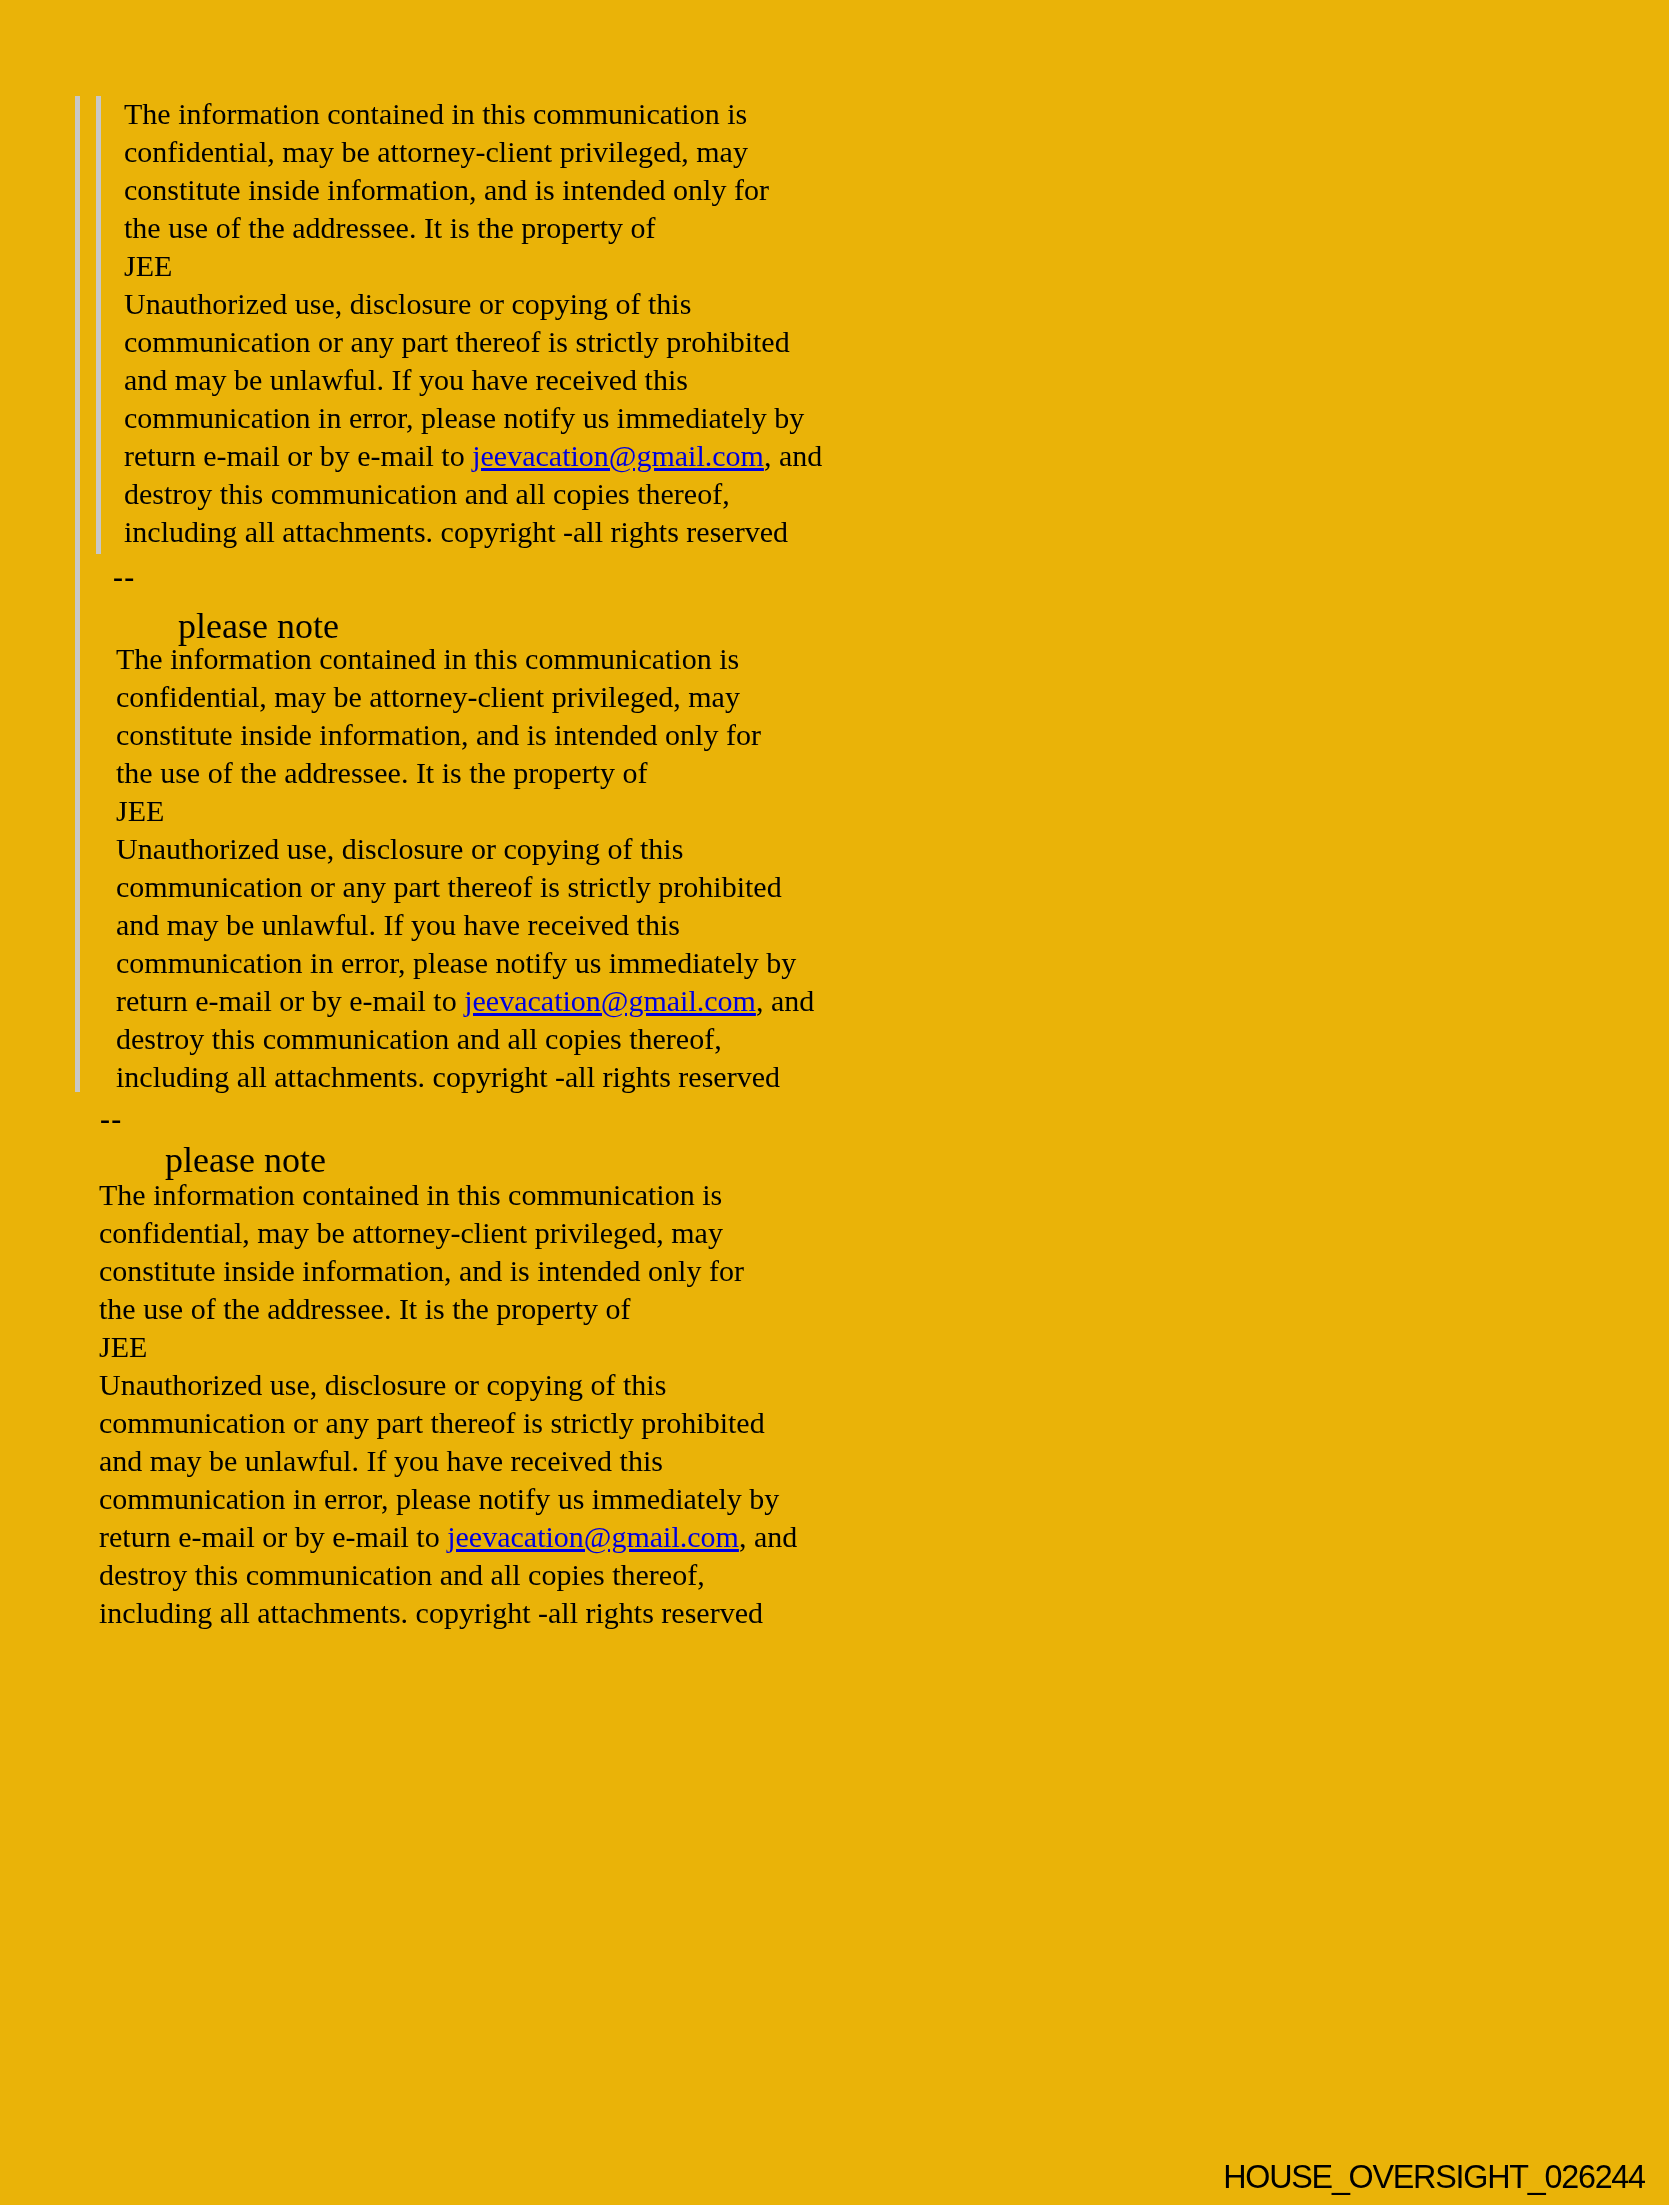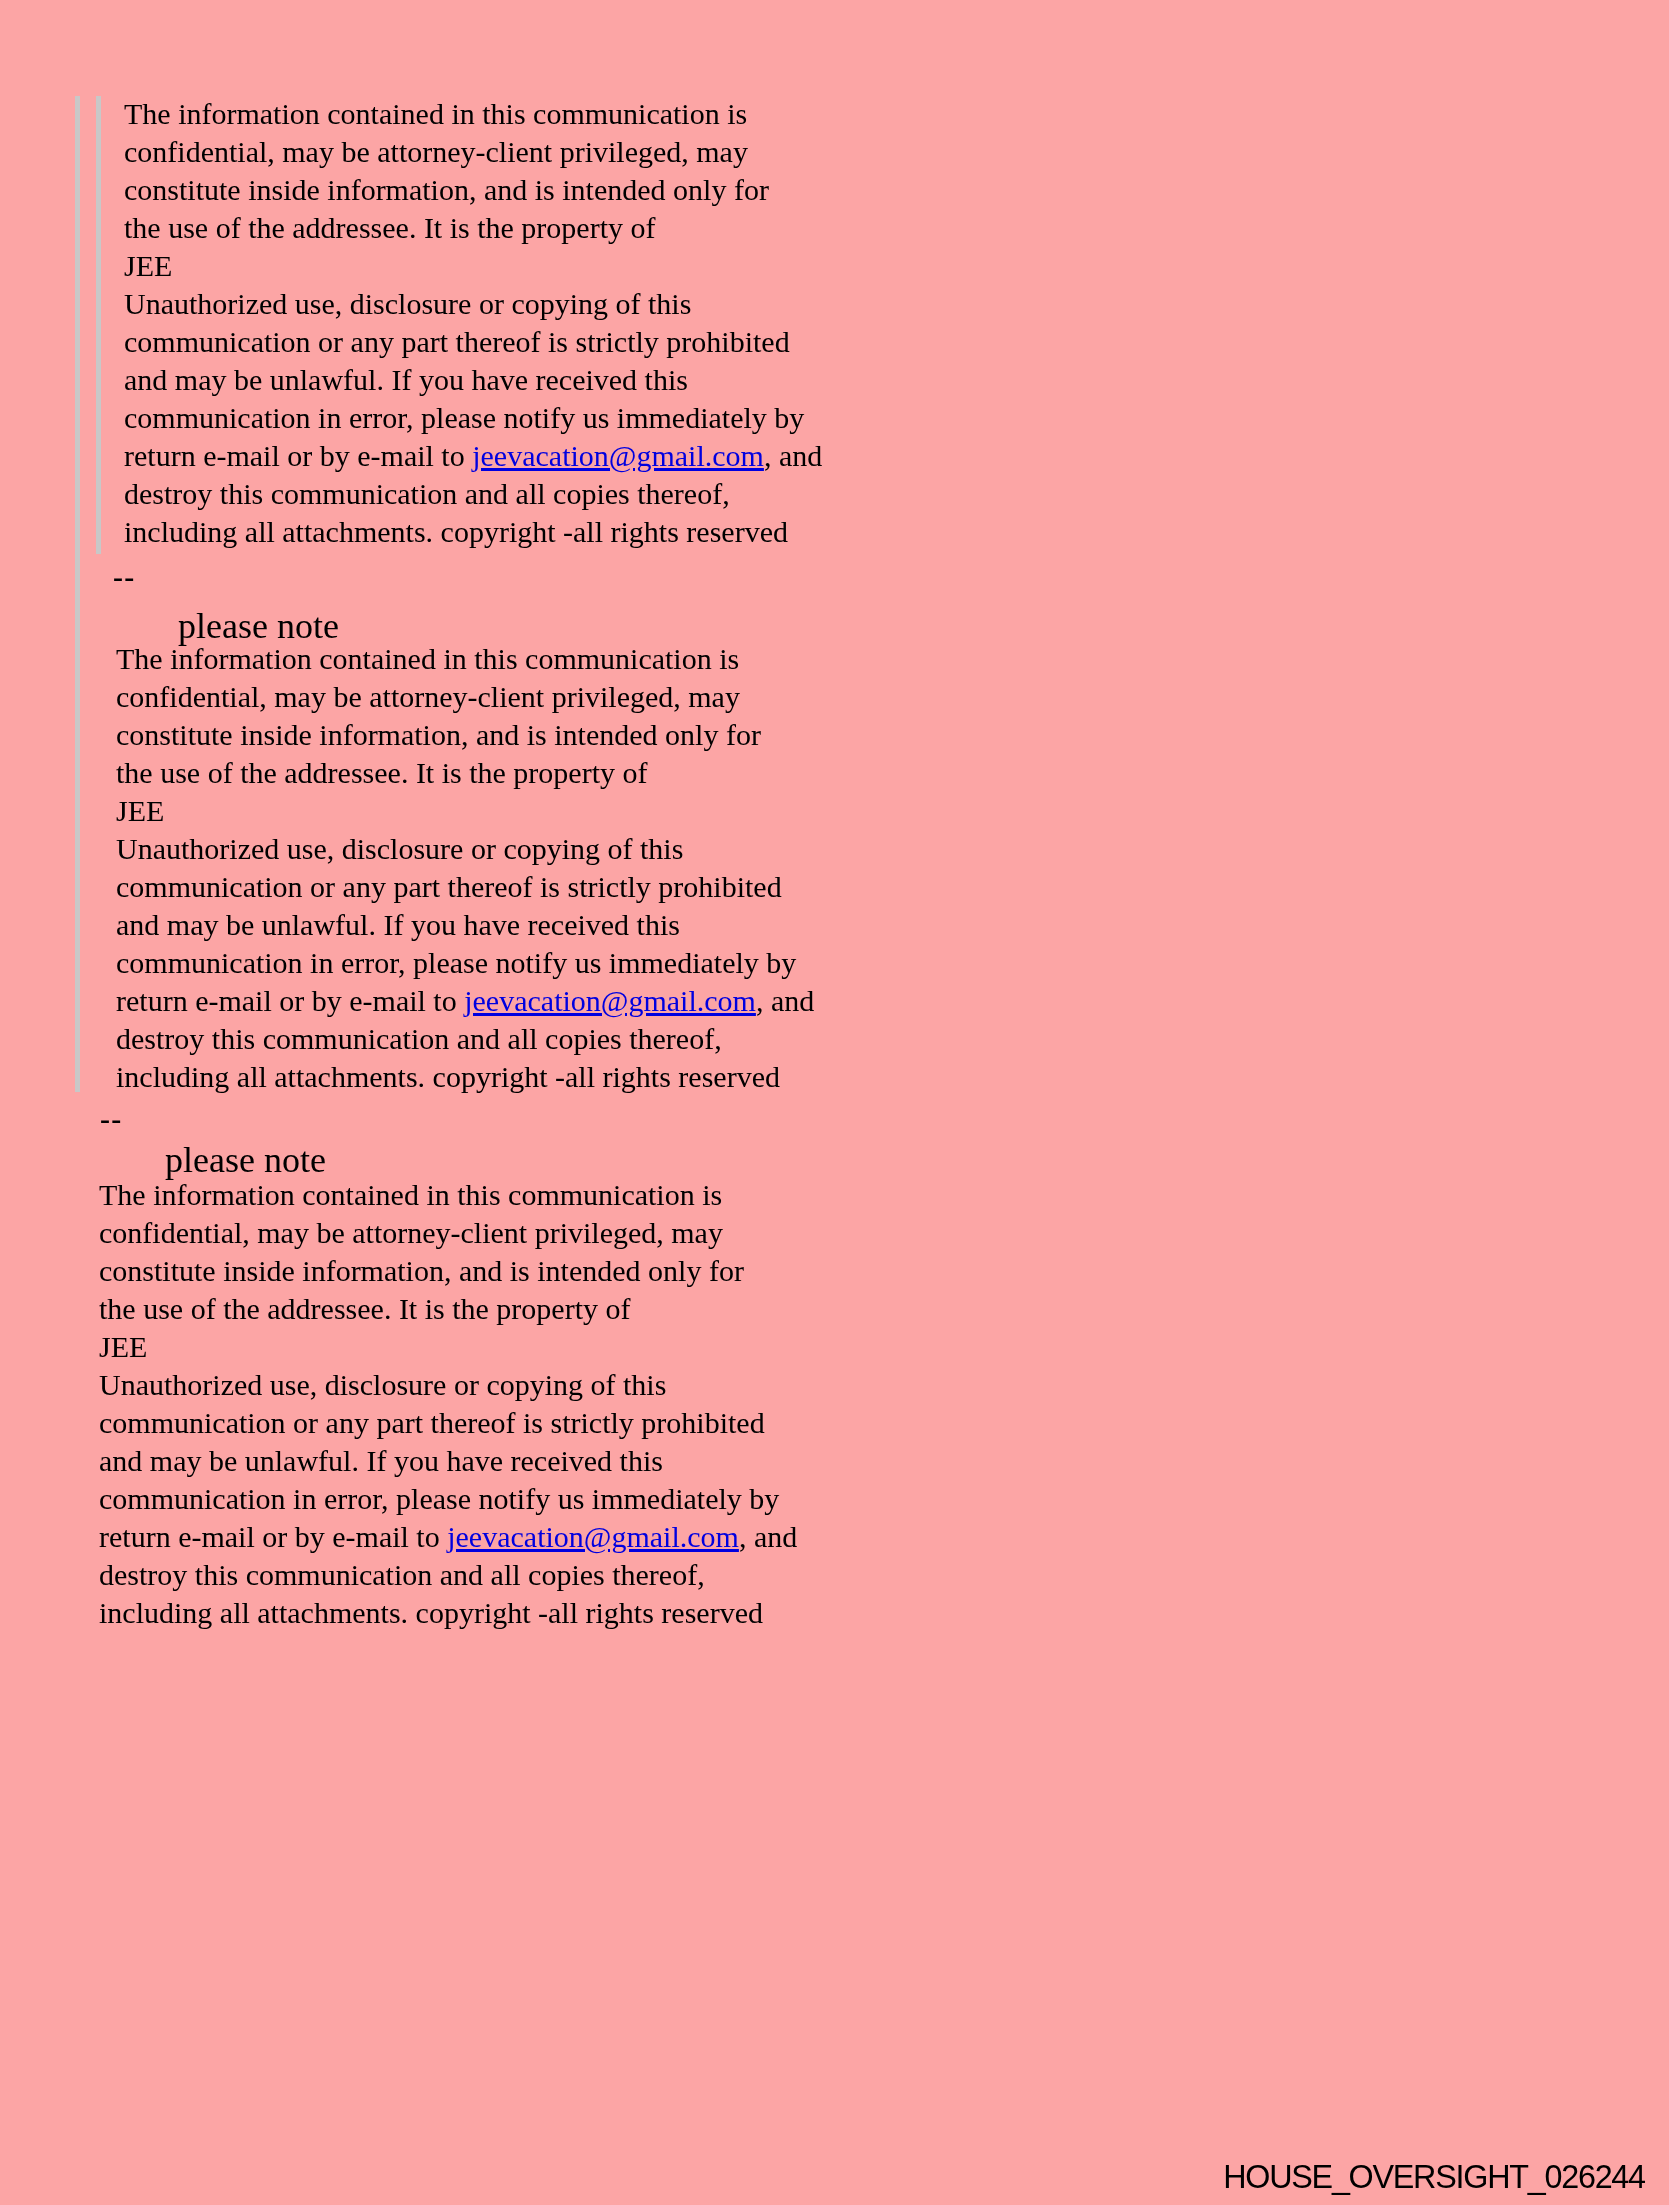--- a/index.html
+++ b/index.html
@@ -4,21 +4,21 @@
 <style>
   html, body {
     margin: 0;
     padding: 0;
     background: #ffffff;
   }
   .page {
     position: relative;
     width: 1669px;
     height: 2205px;
-    background: #fca5a5;
+    background: #eab308;
     overflow: hidden;
     font-family: "Liberation Serif", "DejaVu Serif", serif;
     color: #000000;
   }
   .quote-bar {
     position: absolute;
     width: 4.6px;
     background: #c8c8c8;
   }
   .bar-outer { left: 75px; top: 96px; height: 996px; }

